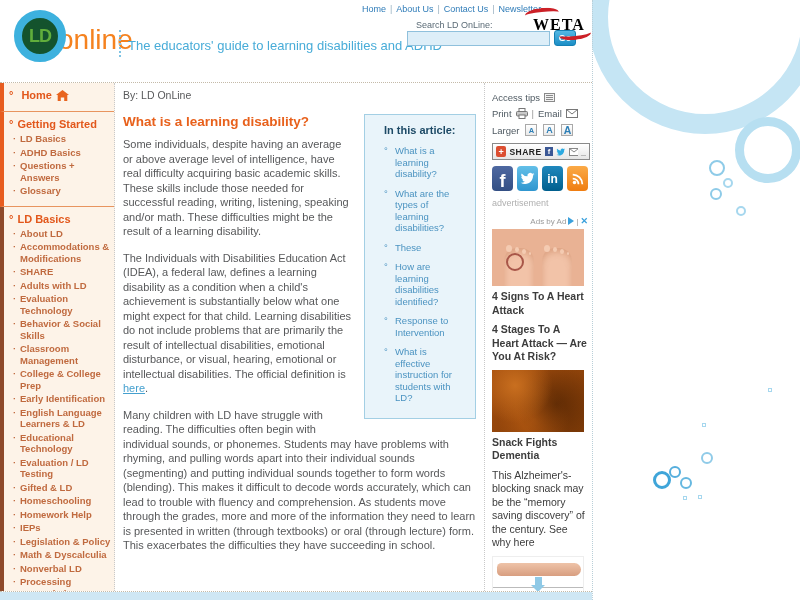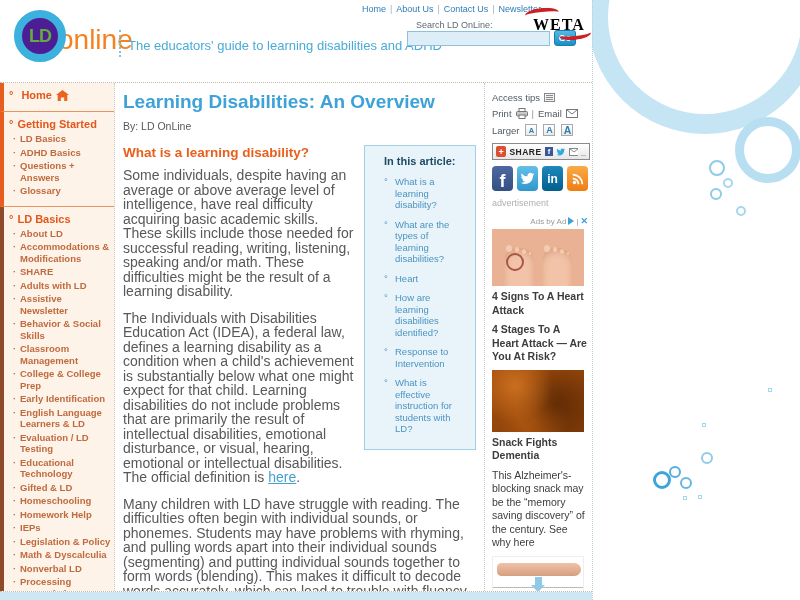--- a/index.html
+++ b/index.html
@@ -24,21 +24,21 @@
   .h1b { left:316px; top:4px;  width:12px; height:12px; border:2px solid #49aede; }
   .h2b { left:327px; top:18px; width:8px;  height:8px;  border:2px solid #49aede; }
   .h3b { left:307px; top:23px; width:16px; height:16px; border:2.5px solid #49aede; }
   .h4b { left:206px; top:60px; width:10px; height:10px; border:1.5px solid #74c0e4; }
   .h5b { left:218px; top:57px; width:4px; height:4px; border:1px solid #74c0e4; border-radius:0; }
   .vline { position:absolute; left:592px; top:0; height:600px; border-left:1px dotted #b9cfd8; }
 
   
   .header { position:absolute; left:0; top:0; width:592px; height:82px; background:#fff; z-index:5; }
   .logo-circle { position:absolute; left:14px; top:10px; width:52px; height:52px; border:8px solid #3db1de;
-                 border-radius:50%; background:#4c1d95; display:flex; align-items:center; justify-content:center;
+                 border-radius:50%; background:#14532d; display:flex; align-items:center; justify-content:center;
                  z-index:2; }
   .logo-ld { font-size:18px; font-weight:bold; color:#61ae3c; letter-spacing:-1px; }
   .logo-online { position:absolute; left:58px; top:24px; font-size:28px; color:#f5821f; letter-spacing:0; }
   .logo-sep { position:absolute; left:119px; top:30px; height:27px; border-left:2px dotted #7fc4e4; }
   .tagline { position:absolute; left:128px; top:38px; font-size:13px; color:#48acd8; }
   .topnav { position:absolute; left:362px; top:4px; font-size:9px; color:#2f7cb8; white-space:nowrap; }
   .topnav span.nav-it { cursor:pointer; }
   .topnav span.nav-sep { color:#9ab2c2; margin:0 4px; }
   .search-label { position:absolute; left:416px; top:20px; font-size:9px; color:#5b6b76; }
   .search-input { position:absolute; left:407px; top:31px; width:143px; height:15px; background:#ddeef8;
@@ -75,21 +75,21 @@
   .article { flex:1; padding:6px 8px 0 8px; position:relative; }
   .art-title { font-size:19px; font-weight:bold; color:#3ea2d8; margin:2px 0 7px; }
   .byline { font-size:10.5px; color:#58595b; margin-bottom:13px; }
   .toc { float:right; width:112px; background:#e9f4fa; border:1px solid #a3cfe4; padding:9px 19px 6px;
          margin:0 0 10px 10px; }
   .toc-title { font-size:11px; font-weight:bold; color:#1d4a66; margin-bottom:9px; }
   .toc-item { font-size:9.5px; line-height:11.5px; color:#4b93c1; margin-bottom:8px; padding-left:11px;
               position:relative; cursor:pointer; }
   .toc-item::before { content:"°"; position:absolute; left:0; top:0; }
   .h2 { font-size:13.5px; font-weight:bold; color:#e8611c; margin:2px 0 8px; }
-  .para { font-size:14px; line-height:14.5px; color:#57585a; margin-bottom:12px; }
+  .para { font-size:11px; line-height:14.5px; color:#57585a; margin-bottom:12px; }
   .tlink { color:#45a0cf; cursor:pointer;text-decoration:underline; }
 
   
   .rail { width:108px; border-left:1px dotted #c9c9c9; padding:9px 4px 0 7px; }
   .tool-row { font-size:9.5px; color:#4f5a62; margin-bottom:5px; display:flex; align-items:center; gap:4px; }
   .tool-sep { color:#999; }
   .fbox { display:inline-flex; align-items:center; justify-content:center; width:12px; height:12px;
           border:1px solid #a9a9a9; background:linear-gradient(#fff,#e9e9e9); color:#2e7fb6; font-weight:bold;
           margin-left:2px; cursor:pointer; }
   .fbox.f1 { font-size:7.5px; } .fbox.f2 { font-size:9px; } .fbox.f3 { font-size:10.5px; }
@@ -206,50 +206,49 @@
         <div class="side-item">ADHD Basics</div>
         <div class="side-item">Questions + Answers</div>
         <div class="side-item">Glossary</div>
       </div>
       <div class="side-sec topics">
         <div class="side-head">LD Basics</div>
         <div class="side-item">About LD</div>
         <div class="side-item">Accommodations &amp; Modifications</div>
         <div class="side-item">SHARE</div>
         <div class="side-item">Adults with LD</div>
-        <div class="side-item">Assistive Newsletter</div>
+        <div class="side-item">Evaluation Technology</div>
         <div class="side-item">Behavior &amp; Social Skills</div>
         <div class="side-item">Classroom Management</div>
         <div class="side-item">College &amp; College Prep</div>
         <div class="side-item">Early Identification</div>
         <div class="side-item">English Language Learners &amp; LD</div>
+        <div class="side-item">Educational Technology</div>
         <div class="side-item">Evaluation / LD Testing</div>
-        <div class="side-item">Educational Technology</div>
         <div class="side-item">Gifted &amp; LD</div>
         <div class="side-item">Homeschooling</div>
         <div class="side-item">Homework Help</div>
         <div class="side-item">IEPs</div>
         <div class="side-item">Legislation &amp; Policy</div>
         <div class="side-item">Math &amp; Dyscalculia</div>
         <div class="side-item">Nonverbal LD</div>
         <div class="side-item">Processing Nonverbal</div>
         <div class="side-item">Reading &amp; Dyslexia</div>
 
       </div>
     </div>
 
     <div class="article">
-      <div class="art-title">Learning Disabilities: An Overview</div>
       <div class="byline">By: LD OnLine</div>
 
       <div class="toc">
         <div class="toc-title">In this article:</div>
         <div class="toc-item">What is a learning disability?</div>
         <div class="toc-item">What are the types of learning disabilities?</div>
-        <div class="toc-item">Heart</div>
+        <div class="toc-item">These</div>
         <div class="toc-item">How are learning disabilities identified?</div>
         <div class="toc-item">Response to Intervention</div>
         <div class="toc-item">What is effective instruction for students with LD?</div>
       </div>
 
       <div class="h2">What is a learning disability?</div>
       <p class="para">Some individuals, despite having an average or above average level of intelligence, have real difficulty acquiring basic academic skills. These skills include those needed for successful reading, writing, listening, speaking and/or math. These difficulties might be the result of a learning disability.</p>
       <p class="para"><span>The Individuals with Disabilities Education Act (IDEA), a federal law, defines a learning disability as a condition when a child's achievement is substantially below what one might expect for that child. Learning disabilities do not include problems that are primarily the result of intellectual disabilities, emotional disturbance, or visual, hearing, emotional or intellectual disabilities. The official definition is </span><span class="tlink">here</span><span>.</span></p>
       <p class="para">Many children with LD have struggle with reading. The difficulties often begin with individual sounds, or phonemes. Students may have problems with rhyming, and pulling words apart into their individual sounds (segmenting) and putting individual sounds together to form words (blending). This makes it difficult to decode words accurately, which can lead to trouble with fluency and comprehension. As students move through the grades, more and more of the information they need to learn is presented in written (through textbooks) or oral (through lecture) form. This exacerbates the difficulties they have succeeding in school.</p>
 

